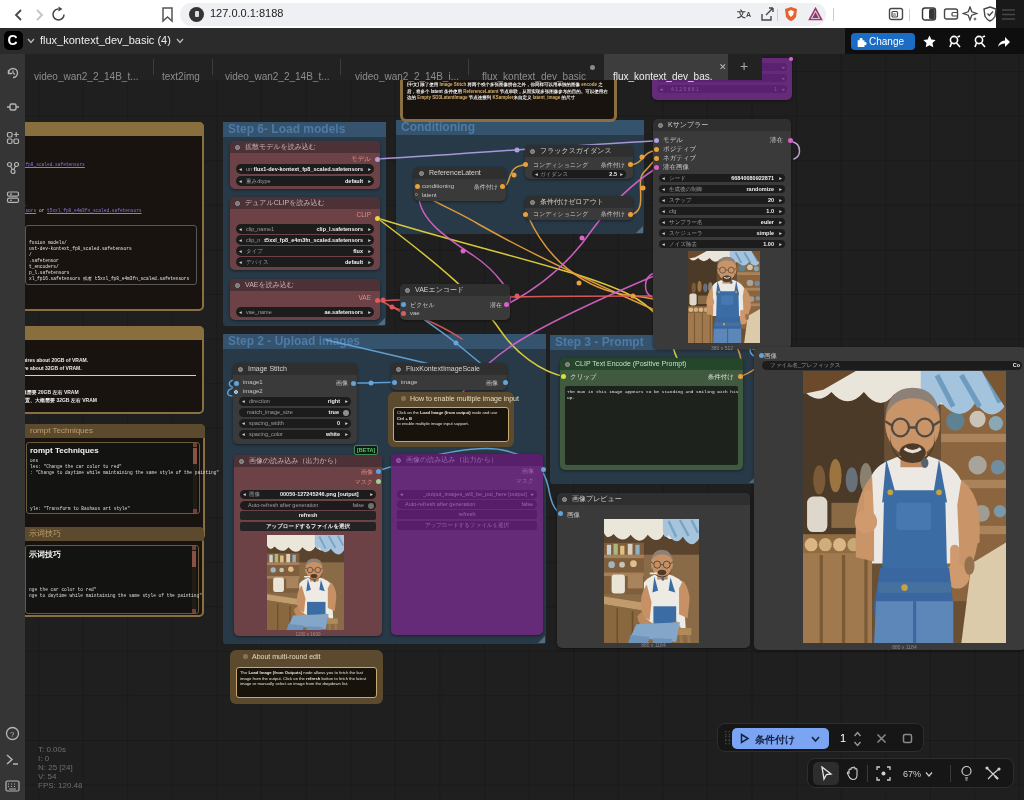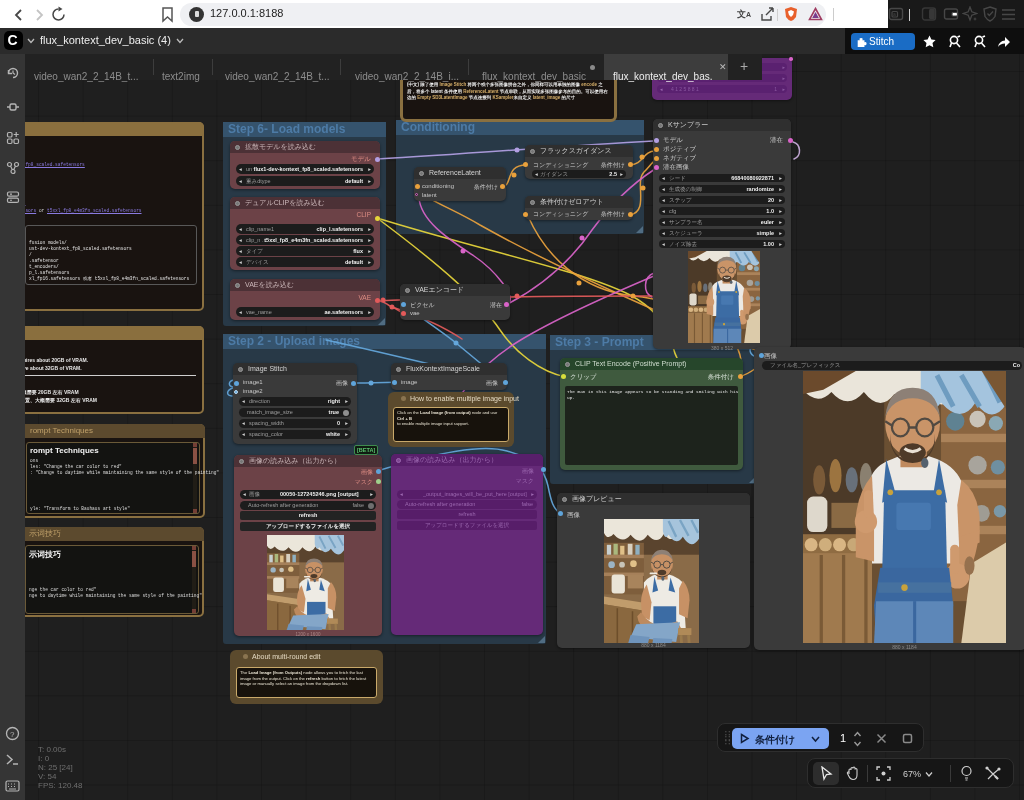--- a/index.html
+++ b/index.html
@@ -28,21 +28,21 @@
 .dot{position:absolute;width:5px;height:5px;border-radius:50%;z-index:4}
 .lab{position:absolute;white-space:nowrap;z-index:4}
 svg.wires{position:absolute;left:0;top:0;z-index:2}
 
 .note{position:absolute;background:#191310;border:2px solid #8a7040;border-radius:5px;z-index:3}
 .noteh{position:absolute;left:-2px;top:-2px;right:-2px;height:14px;background:#5c4a2e;border-radius:5px 5px 0 0;color:#bfa069;font-size:8px;line-height:14px;padding-left:15px;white-space:nowrap;overflow:hidden}
 .bnote{position:absolute;background:#5b4a2d;border-radius:6px;z-index:3}
 .bnote .t{position:absolute;left:13px;top:3px;font-size:7px;color:#e4d9c2;white-space:nowrap}
 .bnote .bx{position:absolute;background:#17120c;border:1px solid #c9a96a;border-radius:3px;color:#e8e2d2;font-size:4.2px;padding:2px 3px;line-height:5.6px}
 
-#bbar{position:absolute;left:0;top:0;width:888px;height:28px;background:#fff;z-index:10}
+#bbar{position:absolute;left:0;top:0;width:996px;height:28px;background:#fff;z-index:10}
 #menubar{position:absolute;left:0;top:28px;width:1024px;height:26px;background:#2b2b2b;z-index:10}
 #tabstrip{position:absolute;left:25px;top:54px;width:737px;height:26px;background:#222;z-index:9}
 #sidebar{position:absolute;left:0;top:54px;width:25px;height:746px;background:#353535;z-index:10}
 .tab{position:absolute;top:10px;height:26px;font-size:10px;line-height:26px;color:#8d8d8d;white-space:nowrap}
 .tsep{position:absolute;top:5px;width:1px;height:16px;background:#3d3d3d}
 #runbar{position:absolute;left:717px;top:723px;width:207px;height:29px;background:#161616;border:1px solid #2e2e2e;border-radius:8px;z-index:11}
 #zoombar{position:absolute;left:807px;top:758px;width:207px;height:30px;background:#161616;border:1px solid #2e2e2e;border-radius:8px;z-index:11}
 #stats{position:absolute;left:38px;top:745px;font-size:8px;color:#6f6f6f;line-height:9px;z-index:5}
 .ic{position:absolute}
 .mono{font-family:"Liberation Mono",monospace}
@@ -396,21 +396,21 @@
 <div class="lab mono" style="left:4px;top:84px;font-size:4.5px;color:#cfcfcf"><span style="color:#8a7ae0;text-decoration:underline">ensors</span> or <span style="color:#8a7ae0;text-decoration:underline">t5xxl_fp8_e4m3fn_scaled.safetensors</span></div>
 <div style="position:absolute;left:9px;top:101px;width:172px;height:60px;border:1px solid #585858;border-radius:3px"></div>
 <div class="lab mono" style="left:13px;top:116px;font-size:4.5px;color:#e2e2e2;line-height:6px">fusion models/<br>ust-dev-kontext_fp8_scaled.safetensors<br>/<br>.safetensor<br>t_encoders/<br>p_l.safetensors<br>xl_fp16.safetensors 或者 t5xxl_fp8_e4m3fn_scaled.safetensors</div>
 </div>
 <div class="note" style="left:14px;top:326px;width:190px;height:88px">
 <div class="noteh" style="background:#8a6f3e"></div>
 <div class="lab" style="left:4px;top:28px;font-size:5px;color:#e8e8e8;font-weight:bold;line-height:8px">quires about 20GB of VRAM.<br>ove about 32GB of VRAM.</div>
 <div style="position:absolute;left:4px;top:47px;right:6px;height:1px;background:#cfcfcf"></div>
 <div class="lab" style="left:4px;top:60px;font-size:5px;color:#e8e8e8;font-weight:bold;line-height:8px">:概需要 20GB 左右 VRAM<br>配置、大概需要 32GB 左右 VRAM</div>
 </div>
-<div class="note" style="left:15px;top:424px;width:190px;height:94px">
+<div class="note" style="left:15px;top:424px;width:190px;height:116px">
 <div class="noteh">rompt Techniques</div>
 <div style="position:absolute;left:9px;top:16px;width:174px;height:72px;border:1px solid #6b5a38;border-radius:3px;background:#131311"></div>
 <div class="lab" style="left:13px;top:20px;font-size:8px;color:#f2f2f2;font-weight:bold">rompt Techniques</div>
 <div class="lab mono" style="left:13px;top:32px;font-size:4.5px;color:#ddd;line-height:6px">ons<br>les: "Change the car color to red"<br>: "Change to daytime while maintaining the same style of the painting"</div>
 <div class="lab mono" style="left:13px;top:80px;font-size:4.5px;color:#ddd">yle: "Transform to Bauhaus art style"</div>
 <div style="position:absolute;right:6px;top:17px;width:4px;height:70px;background:#211d16"></div>
 <div style="position:absolute;right:6px;top:22px;width:4px;height:16px;background:#8a5144"></div>
 <div style="position:absolute;right:6px;top:17px;width:4px;height:4px;background:#743f35"></div>
 <div style="position:absolute;right:6px;top:83px;width:4px;height:4px;background:#743f35"></div>
 </div>
@@ -631,21 +631,21 @@
       </svg>
 <div class="abs" style="left:40px;top:6px;font-size:11px;color:#ededed">flux_kontext_dev_basic (4)</div>
 <svg class="ic" style="left:176px;top:10px" width="8" height="6" viewBox="0 0 8 6">
         <path d="M1,1 L4,4.5 L7,1" stroke="#bbb" stroke-width="1.3" fill="none"></path>
       </svg>
 <div class="abs" style="left:845px;top:0;width:179px;height:26px;background:#0e0e0e"></div>
 <div class="abs" style="left:851px;top:5px;width:64px;height:17px;background:#1a6cc5;border-radius:4px"></div>
 <svg class="ic" style="left:856px;top:8px" width="11" height="11" viewBox="0 0 13 13">
         <path d="M2,5 L4.5,5 Q3.3,2.5 6,2.5 Q8.7,2.5 7.5,5 L10,5 L10,7.5 Q12.5,6.3 12.5,9 Q12.5,11.7 10,10.5 L10,13 L2,13 Z" fill="#fff"></path>
       </svg>
-<div class="abs" style="left:869px;top:8px;font-size:10px;color:#fff">Stitch</div>
+<div class="abs" style="left:869px;top:8px;font-size:10px;color:#fff">Change</div>
 <svg class="ic" style="left:923px;top:7px" width="13" height="13" viewBox="0 0 13 13">
         <path d="M6.5,0.5 L8.4,4.4 L12.6,5 L9.5,8 L10.3,12.2 L6.5,10.2 L2.7,12.2 L3.5,8 L0.4,5 L4.6,4.4 Z" fill="#fff"></path>
       </svg>
 <svg class="ic" style="left:948px;top:7px" width="14" height="13" viewBox="0 0 14 13">
         <circle cx="6" cy="5" r="3.6" stroke="#fff" stroke-width="1.6" fill="none"></circle>
         <path d="M3.5,8 L2,12 M8.5,8 L12,12 M9.5,2 L12,1" stroke="#fff" stroke-width="1.6"></path>
       </svg>
 <svg class="ic" style="left:973px;top:7px" width="14" height="13" viewBox="0 0 14 13">
         <circle cx="6" cy="5" r="3.6" stroke="#fff" stroke-width="1.6" fill="none"></circle>
         <path d="M3.5,8 L2,12 M8.5,8 L12,12 M9.5,2 L12,1" stroke="#fff" stroke-width="1.6"></path>

